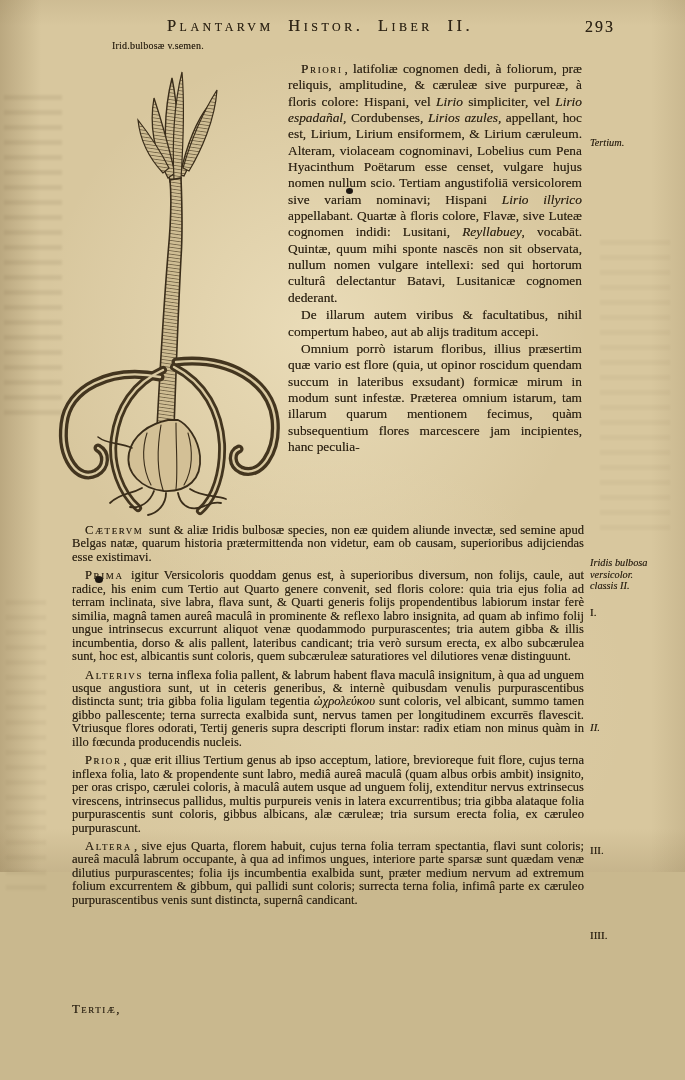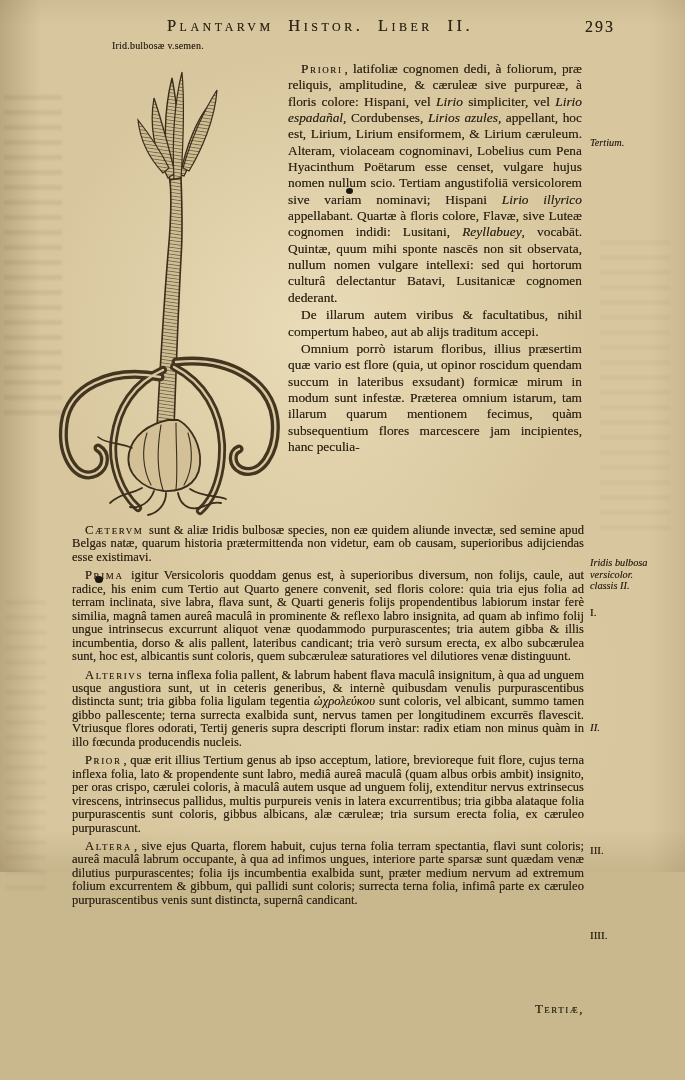--- a/index.html
+++ b/index.html
@@ -73,21 +73,21 @@
   .mnote.it{font-style:italic;}
   #mn-nomina{top:137px;}
   #mn-classis{top:557px;}
   #mn-1{top:607px;font-size:11px;}
   #mn-2{top:722px;font-size:11px;font-style:italic;}
   #mn-3{top:845px;font-size:11px;}
   #mn-4{top:930px;font-size:11px;font-family:Liberation Serif, serif;}
 
   
   #catchword{
-    position:absolute;left:72px;top:1002px;width:512px;text-align:right;
+    position:absolute;left:72px;top:1002px;width:512px;text-align:left;
     font-variant:small-caps;font-size:12.8px;letter-spacing:1.5px;padding-right:6px;
   }
 
   .blot{position:absolute;background:#1d1712;border-radius:50%;}
   .blot.b1{left:346px;top:188px;width:7px;height:6px;}
   .blot.b2{left:95px;top:576px;width:8px;height:7px;}
 </style>
 </head>
 <body>
 

